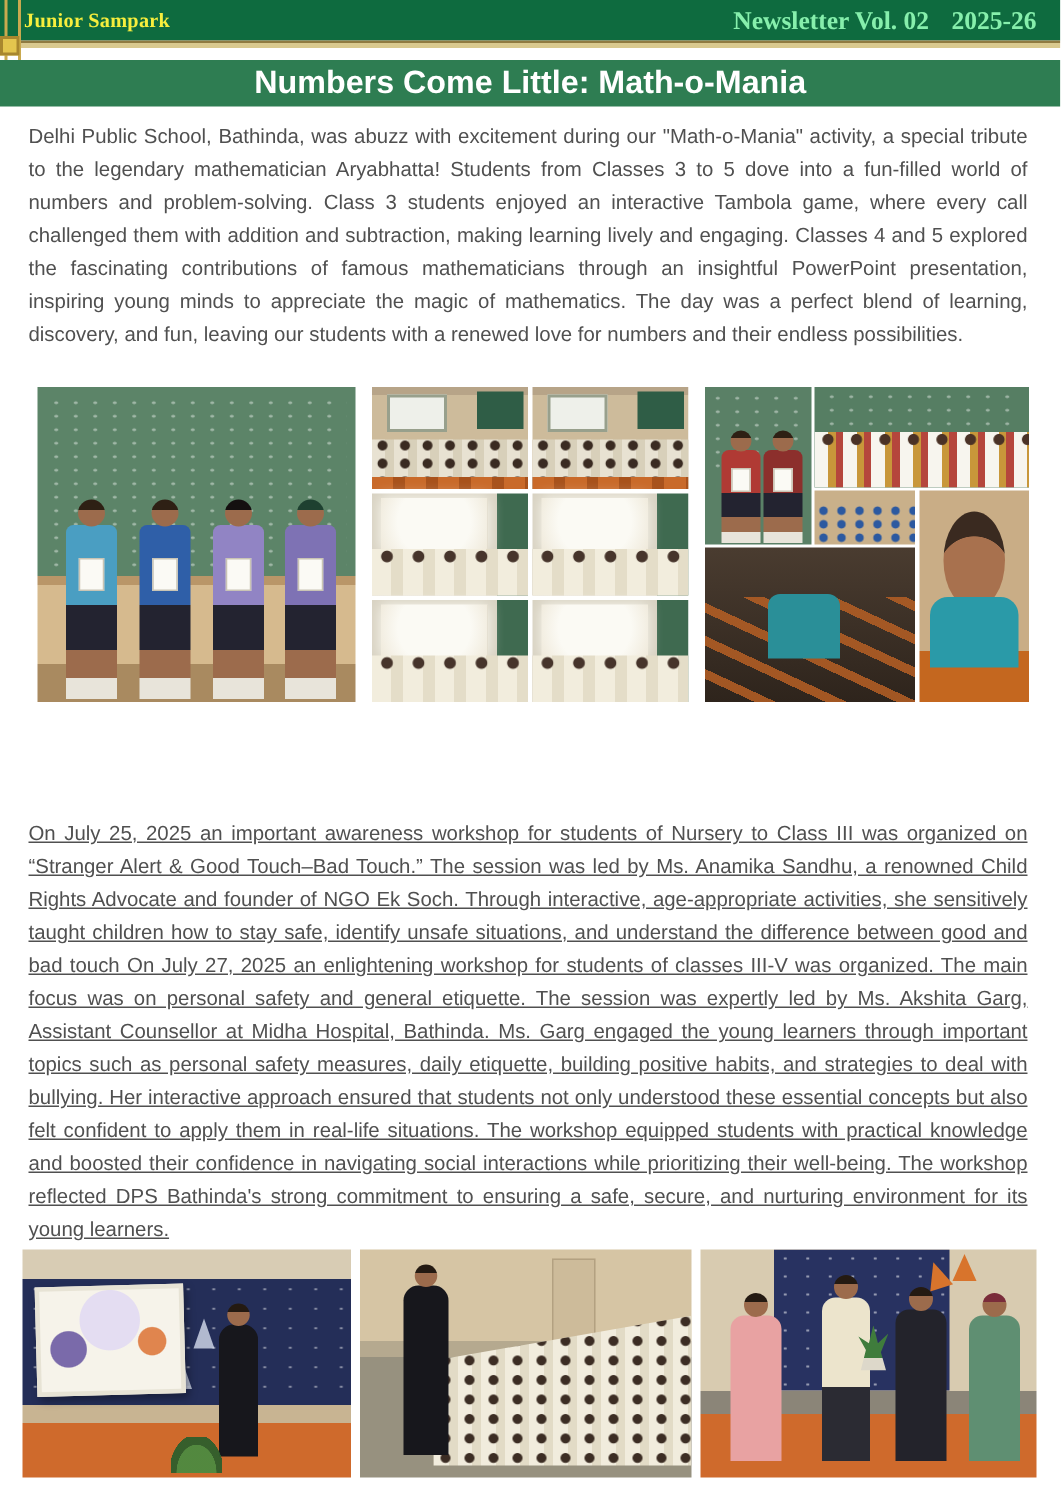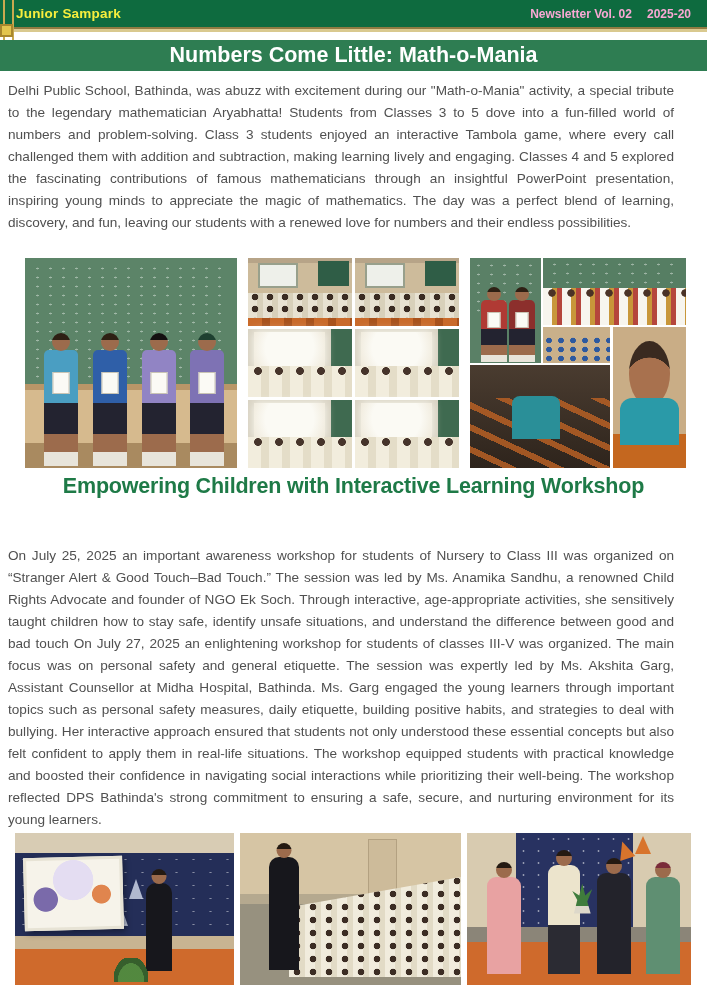--- a/index.html
+++ b/index.html
@@ -1,43 +1,43 @@
 <!DOCTYPE html>
 <html><head>
 <meta charset="utf-8">
 <style>
   html,body{margin:0;padding:0;background:#fff;}
   .page{position:relative;width:707px;height:1000px;background:#ffffff;
         font-family:"Liberation Sans",sans-serif;overflow:hidden;}
 
   
   .topbar{position:absolute;top:0;left:0;right:0;height:27px;background:#0e6b3f;
-          display:flex;justify-content:space-between;align-items:center;padding:0 16px;box-sizing:border-box;}
+          display:flex;justify-content:space-between;align-items:center;padding:0 16px;box-sizing:border-box;font-family:Liberation Serif, serif;}
   .brand{color:#f7ee3d;font-weight:bold;font-size:13.5px;letter-spacing:.2px;}
-  .news{color:#f9a8d4;font-weight:bold;font-size:12px;display:flex;gap:15px;}
+  .news{color:#86efac;font-weight:bold;font-size:17px;display:flex;gap:15px;}
   .gold-rule{position:absolute;top:27px;left:0;right:0;height:5px;
              background:linear-gradient(#8f7b42 0 38%,#d9c98f 38% 100%);}
   .ornament-lines{position:absolute;top:0;left:3px;width:7px;height:58px;
                   border-left:2px solid #c9a94f;border-right:2px solid #c9a94f;}
   .ornament-square{position:absolute;top:24px;left:0;width:13px;height:13px;
                    background:#e3c54e;border:2px solid #a8872e;box-sizing:border-box;}
 
   
   .banner{position:absolute;left:0;right:0;background:#2e7d52;color:#fff;font-weight:bold;
           display:flex;align-items:center;justify-content:center;}
   .banner1{top:40px;height:31px;font-size:21.5px;}
   .banner2{top:507px;height:31px;font-size:19.5px;}
   .green-heading{position:absolute;top:474px;left:0;right:0;margin:0;text-align:center;
                  color:#1e7a47;font-size:21.5px;font-weight:bold;letter-spacing:-.2px;}
 
   
-  .body-text{position:absolute;left:8px;width:666px;margin:0;text-align:justify;
+  .body-text{position:absolute;left:19px;width:666px;margin:0;text-align:justify;
              color:#505050;font-size:13.6px;line-height:22px;font-weight:400;}
   .p1{top:80px;}
-  .p2{top:545px;}
+  .p2{top:545px;text-decoration:underline;}
 
   
   .photo-row{position:absolute;display:flex;}
   .row1{top:258px;left:25px;height:210px;gap:11px;}
   .row2{top:833px;left:15px;height:152px;gap:6px;}
   .photo{position:relative;overflow:hidden;background:#cbb392;}
 
   
   .winners{width:212px;background:linear-gradient(#5c8468 0 60%,#b99668 60% 63%,#d6ba8e 63% 88%,#a98a60 88% 100%);}
   .chalk{position:absolute;top:3%;left:3%;right:3%;height:54%;
@@ -149,21 +149,21 @@
 </style>
 </head>
 <body>
 
 <div class="page">
 
   <div class="topbar">
     <span class="brand">Junior Sampark</span>
     <span class="news">
       <span>Newsletter Vol. 02</span>
-      <span>2025-20</span>
+      <span>2025-26</span>
     </span>
   </div>
   <div class="gold-rule"></div>
   <div class="ornament-lines"></div>
   <div class="ornament-square"></div>
 
   <div class="banner banner1">
     <span>Numbers Come Little: Math-o-Mania</span>
   </div>
 
@@ -219,21 +219,20 @@
         <div class="certrow"></div>
       </div>
       <div class="cRC">
         <div class="dotsBlue"></div>
       </div>
       <div class="cRD"></div>
       <div class="cRE"></div>
     </div>
   </div>
 
-  <h2 class="green-heading">Empowering Children with Interactive Learning Workshop</h2>
 
   <p class="body-text p2">On July 25, 2025 an important awareness workshop for students of Nursery to Class III was organized on “Stranger Alert &amp; Good Touch–Bad Touch.” The session was led by Ms. Anamika Sandhu, a renowned Child Rights Advocate and founder of NGO Ek Soch. Through interactive, age-appropriate activities, she sensitively taught children how to stay safe, identify unsafe situations, and understand the difference between good and bad touch On July 27, 2025 an enlightening workshop for students of classes III-V was organized. The main focus was on personal safety and general etiquette. The session was expertly led by Ms. Akshita Garg, Assistant Counsellor at Midha Hospital, Bathinda. Ms. Garg engaged the young learners through important topics such as personal safety measures, daily etiquette, building positive habits, and strategies to deal with bullying. Her interactive approach ensured that students not only understood these essential concepts but also felt confident to apply them in real-life situations. The workshop equipped students with practical knowledge and boosted their confidence in navigating social interactions while prioritizing their well-being. The workshop reflected DPS Bathinda's strong commitment to ensuring a safe, secure, and nurturing environment for its young learners.</p>
 
   <div class="photo-row row2">
 
     <div class="photo stage">
       <div class="stage-stars"></div>
       <div class="tree" style="left:52%;top:30%;"></div>
       <div class="tree" style="left:60%;top:42%;"></div>
       <div class="tree" style="left:45%;top:48%;"></div>

